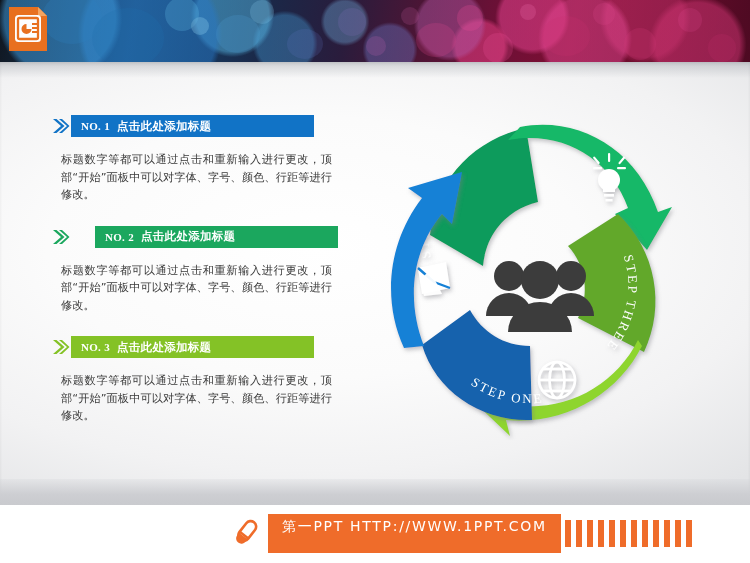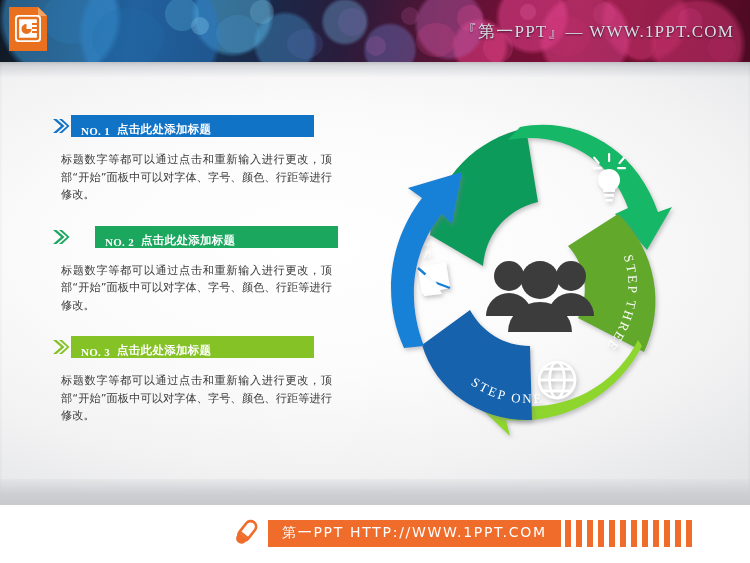--- a/index.html
+++ b/index.html
@@ -125,21 +125,21 @@
     position: absolute;
     left: 0; top: 2px;
     width: 18px; height: 18px;
   }
   .block-title {
     position: absolute;
     left: 19px; top: 0;
     height: 22px;
     width: 243px;
     display: flex;
-    align-items: flex-end;
+    align-items: center;
     padding-left: 10px;
     box-sizing: border-box;
     color: #ffffff;
     font-size: 11.5px;
     font-weight: bold;
     letter-spacing: 0.3px;
     white-space: nowrap;
   }
   .block-title .no { font-family: "Liberation Serif", serif; font-weight: bold; margin-right: 7px; font-size: 11px; }
   .block-body {
@@ -182,21 +182,21 @@
     display: flex;
     align-items: center;
     height: 32px;
   }
   .pencil { width: 34px; height: 32px; }
   .footer-bar {
     height: 27px;
     background: #ef6c2a;
     display: flex;
     align-items: center;
-    padding: 0 14px 0 14px;
+    padding: 0 14px 12px 14px;
     margin-left: 6px;
     color: #ffffff;
     font-size: 14px;
     letter-spacing: 1.7px;
     white-space: nowrap;
     font-family: "DejaVu Sans", "Liberation Sans", sans-serif;
   }
   .footer-stripes {
     display: flex;
     align-items: center;
@@ -245,21 +245,20 @@
       <path d="M1 1 H30 L39 10 V45 H1 Z" fill="#e8701f"></path>
       <path d="M30 1 L39 10 H30 Z" fill="#f5a45f"></path>
       <rect x="7" y="9" width="26" height="27" rx="3.5" fill="#fdfdfd"></rect>
       <rect x="10" y="12" width="20" height="21" rx="1.5" fill="none" stroke="#e8701f" stroke-width="2.3"></rect>
       <path d="M18.5 18 a5 5 0 1 0 5 5 h-5 Z" fill="#e8701f"></path>
       <rect x="24" y="17" width="5" height="2" fill="#e8701f"></rect>
       <rect x="24" y="21" width="5" height="2" fill="#e8701f"></rect>
       <rect x="24" y="25" width="5" height="2" fill="#e8701f"></rect>
     </svg>
 
-    <div class="header-title">『第一PPT』— WWW.1PPT.COM</div>
   </div>
 
   <div class="canvas">
     <div class="canvas-topfade"></div>
 
     <div class="blocks">
 
       <div class="block">
         <div class="block-head">
           <svg class="chev" viewBox="0 0 18 18">

